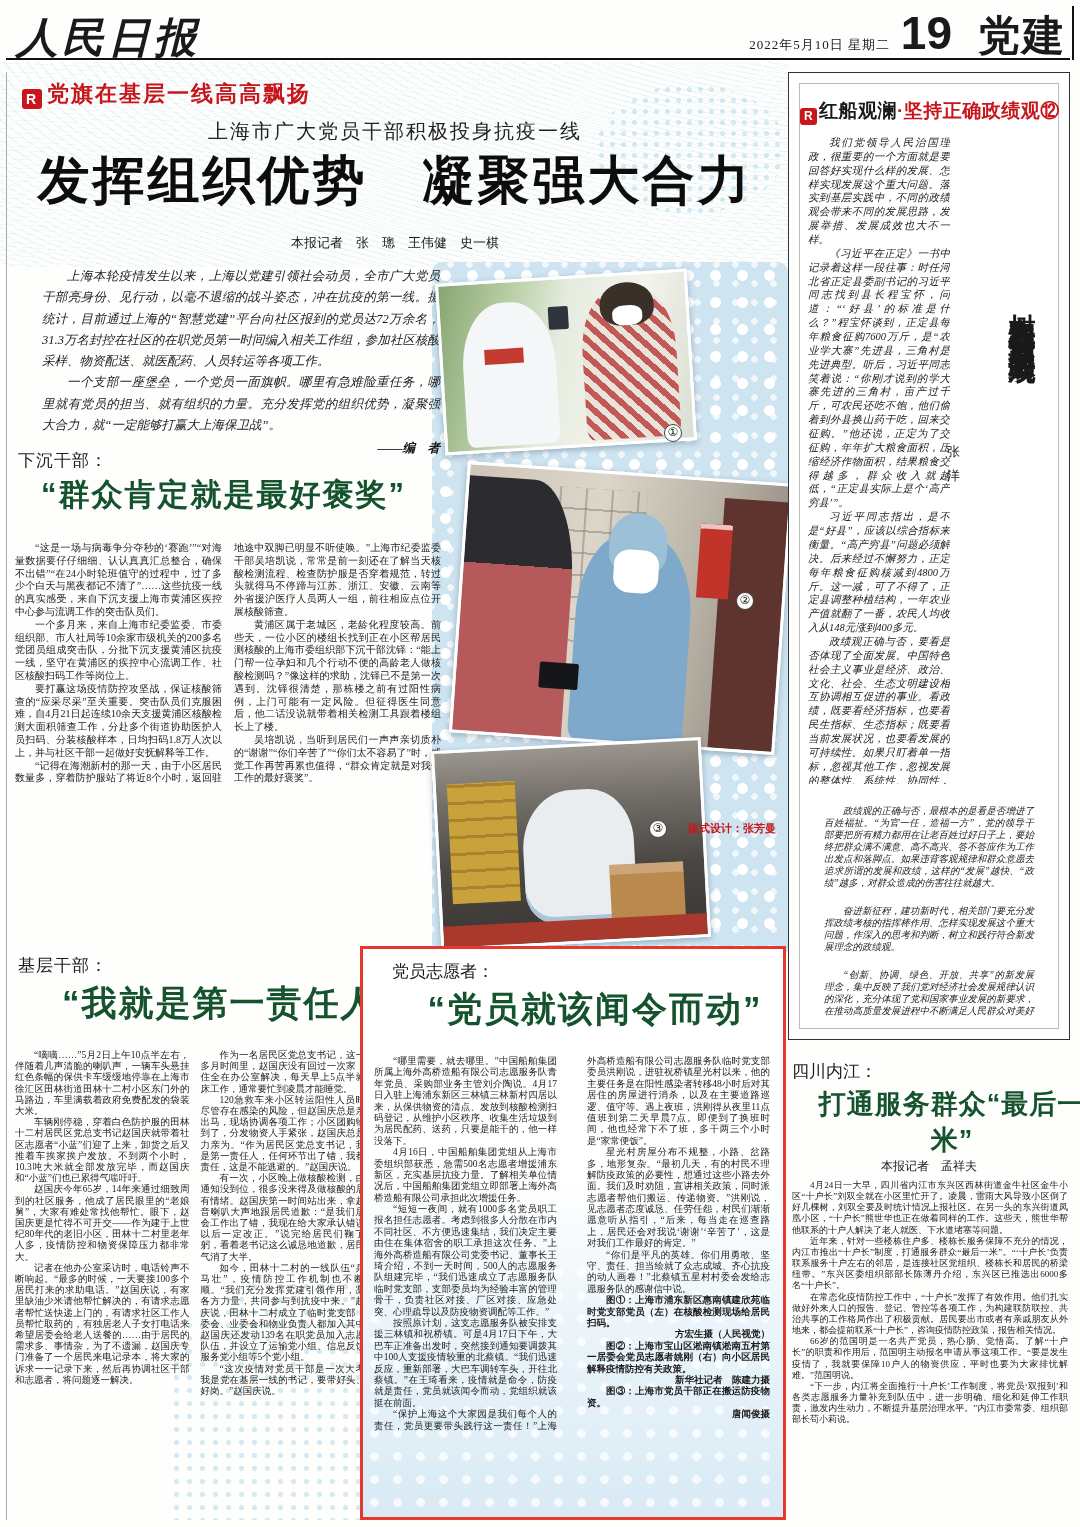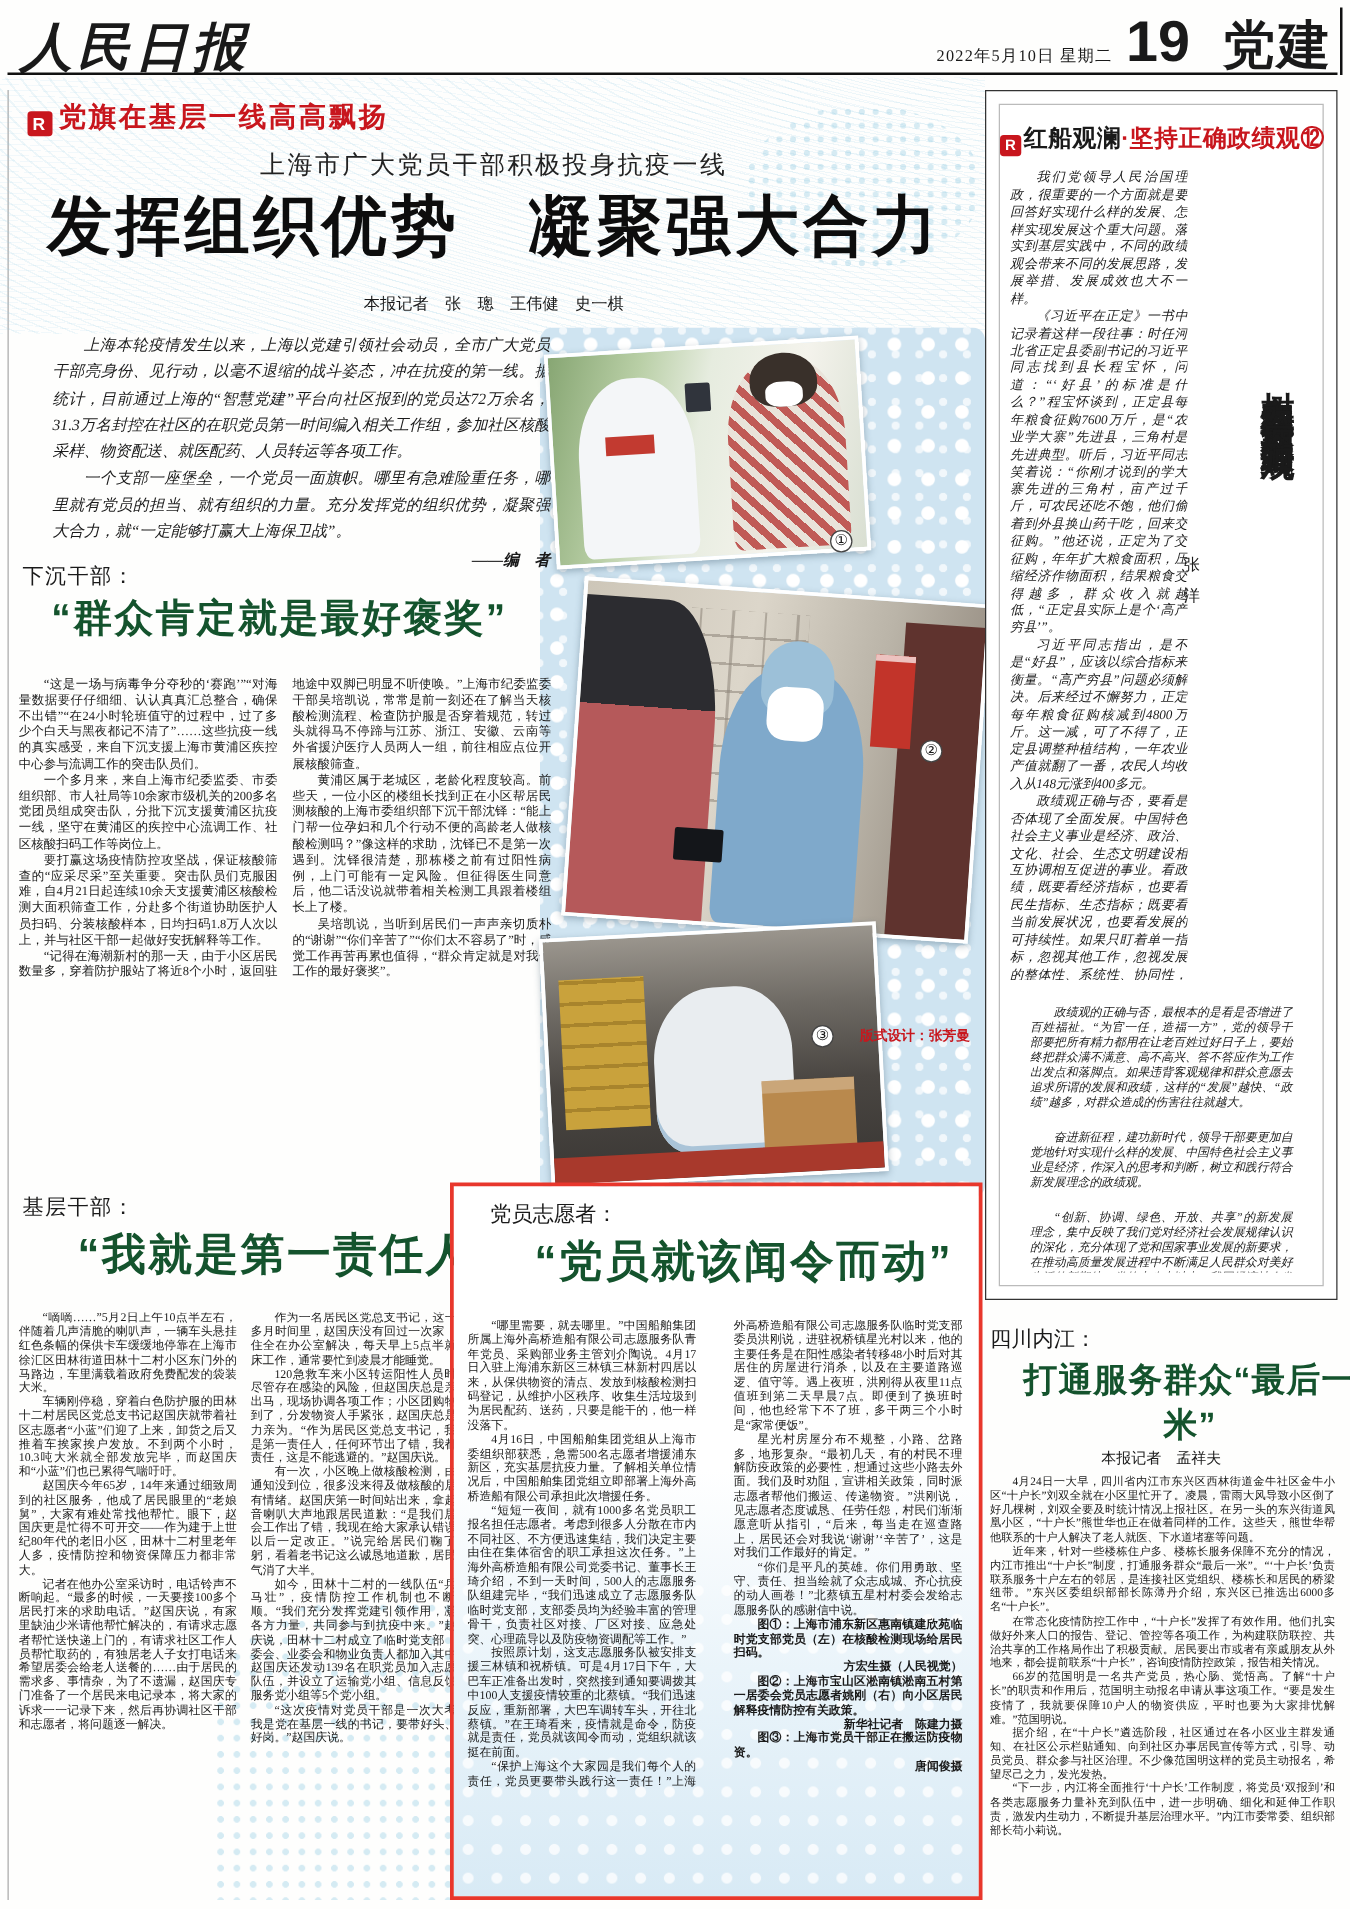--- a/index.html
+++ b/index.html
@@ -217,29 +217,28 @@
     <div class="rb-col">
         <p>我们党领导人民治国理政，很重要的一个方面就是要回答好实现什么样的发展、怎样实现发展这个重大问题。落实到基层实践中，不同的政绩观会带来不同的发展思路，发展举措、发展成效也大不一样。</p>
         <p>《习近平在正定》一书中记录着这样一段往事：时任河北省正定县委副书记的习近平同志找到县长程宝怀，问道：“‘好县’的标准是什么？”程宝怀谈到，正定县每年粮食征购7600万斤，是“农业学大寨”先进县，三角村是先进典型。听后，习近平同志笑着说：“你刚才说到的学大寨先进的三角村，亩产过千斤，可农民还吃不饱，他们偷着到外县换山药干吃，回来交征购。”他还说，正定为了交征购，年年扩大粮食面积，压缩经济作物面积，结果粮食交得越多，群众收入就越低，“正定县实际上是个‘高产穷县’”。</p>
         <p>习近平同志指出，是不是“好县”，应该以综合指标来衡量。“高产穷县”问题必须解决。后来经过不懈努力，正定每年粮食征购核减到4800万斤。这一减，可了不得了，正定县调整种植结构，一年农业产值就翻了一番，农民人均收入从148元涨到400多元。</p>
         <p>政绩观正确与否，要看是否体现了全面发展。中国特色社会主义事业是经济、政治、文化、社会、生态文明建设相互协调相互促进的事业。看政绩，既要看经济指标，也要看民生指标、生态指标；既要看当前发展状况，也要看发展的可持续性。如果只盯着单一指标，忽视其他工作，忽视发展的整体性、系统性、协同性，政绩观就会出现偏差。</p>
       </div>
     <div class="rb-author">张　洋</div>
     <div class="rb-vtitle">树立和践行符合新发展理念的政绩观</div>
     <div class="rb-full">
         <p>政绩观的正确与否，最根本的是看是否增进了百姓福祉。“为官一任，造福一方”，党的领导干部要把所有精力都用在让老百姓过好日子上，要始终把群众满不满意、高不高兴、答不答应作为工作出发点和落脚点。如果违背客观规律和群众意愿去追求所谓的发展和政绩，这样的“发展”越快、“政绩”越多，对群众造成的伤害往往就越大。</p>
-        <p>奋进新征程，建功新时代，领导干部要更加自觉地针对实现什么样的发展、中国特色社会主义事业是经济，作深入的思考和判断，树立和践行符合新发展理念的政绩观。</p>
+        <p>奋进新征程，建功新时代，相关部门要充分发挥政绩考核的指挥棒作用、怎样实现发展这个重大问题，作深入的思考和判断，树立和践行符合新发展理念的政绩观。</p>
         <p>“创新、协调、绿色、开放、共享”的新发展理念，集中反映了我们党对经济社会发展规律认识的深化，充分体现了党和国家事业发展的新要求，在推动高质量发展进程中不断满足人民群众对美好生活的新期待。党的十八大以来，我国经济社会发展取得的历史性成就、发生的历史性变革充分证明，贯彻新发展理念是新时代我国发展壮大的必由之路。各级领导干部应该把思想和行动都统一到新发展理念上来，完整、准确、全面学习贯彻新发展理念，弄清新发展理念所要求的政绩是什么样的，进而强化使命担当，找准发展路径。同时，相关部门要充分发挥政绩考核的指挥棒作用，引导各级领导干部更加自觉地贯彻新发展理念。</p>
       </div>
   </div>
 </div>
 
 <div class="abs nj-label sans">四川内江：</div>
 <div class="abs nj-head sec-head sans">打通服务群众“最后一米”</div>
 <div class="abs nj-byline">本报记者　孟祥夫</div>
 <div class="abs nj-body">
     <p>4月24日一大早，四川省内江市东兴区西林街道金牛社区金牛小区“十户长”刘双全就在小区里忙开了。凌晨，雷雨大风导致小区倒了好几棵树，刘双全要及时统计情况上报社区。在另一头的东兴街道凤凰小区，“十户长”熊世华也正在做着同样的工作。这些天，熊世华帮他联系的十户人解决了老人就医、下水道堵塞等问题。</p>
     <p>近年来，针对一些楼栋住户多、楼栋长服务保障不充分的情况，内江市推出“十户长”制度，打通服务群众“最后一米”。“‘十户长’负责联系服务十户左右的邻居，是连接社区党组织、楼栋长和居民的桥梁纽带。”东兴区委组织部部长陈薄丹介绍，东兴区已推选出6000多名“十户长”。</p>
     <p>在常态化疫情防控工作中，“十户长”发挥了有效作用。他们扎实做好外来人口的报告、登记、管控等各项工作，为构建联防联控、共治共享的工作格局作出了积极贡献。居民要出市或者有亲戚朋友从外地来，都会提前联系“十户长”，咨询疫情防控政策，报告相关情况。</p>
     <p>66岁的范国明是一名共产党员，热心肠、觉悟高。了解“十户长”的职责和作用后，范国明主动报名申请从事这项工作。“要是发生疫情了，我就要保障10户人的物资供应，平时也要为大家排忧解难。”范国明说。</p>
-    <p>据介绍，在“十户长”遴选阶段，社区通过在各小区业主群发通知、在社区公示栏贴通知、向到社区办事居民宣传等方式，引导、动员党员、群众参与社区治理。不少像范国明这样的党员主动报名，希望尽己之力，发光发热。</p>
     <p>“下一步，内江将全面推行‘十户长’工作制度，将党员‘双报到’和各类志愿服务力量补充到队伍中，进一步明确、细化和延伸工作职责，激发内生动力，不断提升基层治理水平。”内江市委常委、组织部部长苟小莉说。</p>
   </div>
 
 </body></html>

